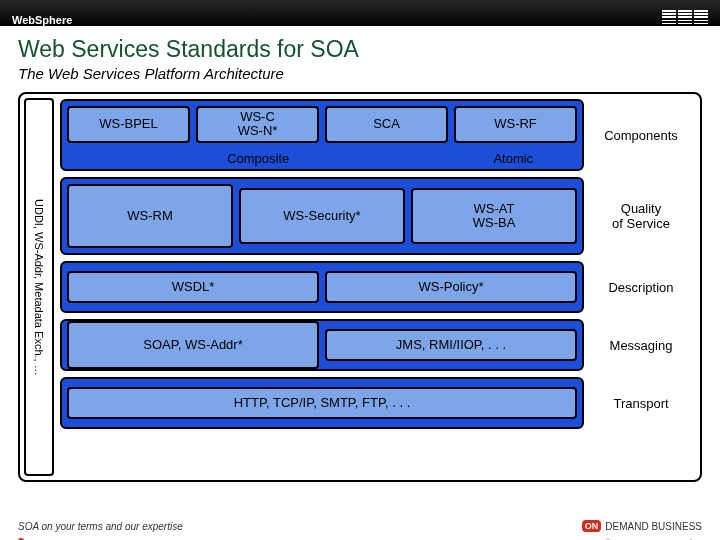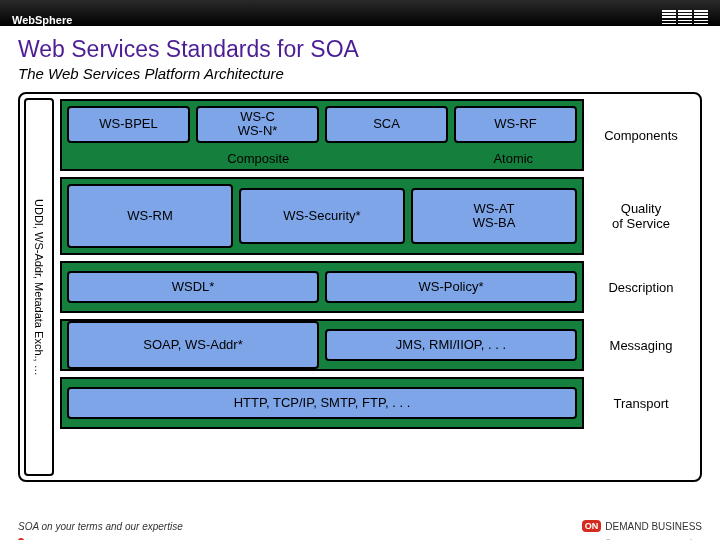--- a/index.html
+++ b/index.html
@@ -2,29 +2,29 @@
 <html><head>
 <meta charset="utf-8">
 <style>
   * { box-sizing: border-box; margin: 0; padding: 0; }
   body { font-family: Arial, Helvetica, sans-serif; width: 720px; height: 540px; background: #fff; }
   .topbar { height: 26px; background: linear-gradient(#2a2a2a,#000); display: flex; align-items: flex-end; padding: 0 12px; color: #fff; font-size: 11px; justify-content: space-between; }
   .topbar .ws { font-weight: bold; }
   .ibm-logo { display: flex; gap: 2px; }
   .ibm-logo span { display: inline-block; width: 14px; height: 16px; background: repeating-linear-gradient(#fff 0 1.6px, transparent 1.6px 3.2px); }
   .title-area { padding: 10px 18px 4px 18px; }
-  .title { font-size: 23px; font-weight: normal; color: #4c1d95; }
+  .title { font-size: 23px; font-weight: normal; color: #14532d; }
   .subtitle { font-size: 15px; font-style: italic; color: #000; margin-top: 2px; }
   .diagram { position: relative; margin: 6px 18px 0 18px; height: 390px; }
   .outer-border { position: absolute; top: 0; left: 0; right: 0; bottom: 0; border: 2px solid #000; border-radius: 8px; }
   .sidebar { position: absolute; top: 6px; left: 6px; width: 30px; height: 378px; background: #fff; border: 2px solid #000; border-radius: 4px; display: flex; align-items: center; justify-content: center; }
   .sidebar-text { writing-mode: vertical-rl; text-orientation: mixed; font-size: 11px; letter-spacing: 0; white-space: nowrap; }
   .rows { position: absolute; left: 42px; top: 4px; right: 4px; bottom: 4px; display: flex; flex-direction: column; }
   .row { display: flex; align-items: stretch; margin: 3px 0; }
-  .row-main { flex: 1; background: #15803d; border: 2px solid #000; border-radius: 0; padding: 5px; display: flex; gap: 6px; align-items: center; justify-content: space-around; }
+  .row-main { flex: 1; background: #1d4ed8; border: 2px solid #000; border-radius: 6px; padding: 5px; display: flex; gap: 6px; align-items: center; justify-content: space-around; }
   .row-label { width: 114px; display: flex; align-items: center; justify-content: center; font-size: 13px; text-align: center; padding: 0 4px; }
   .pill { background: #7da5e8; border: 2px solid #000; border-radius: 4px; display: flex; align-items: center; justify-content: center; font-size: 13px; text-align: center; padding: 2px 4px; line-height: 1.1; }
   .pill.flex { flex: 1; }
   .row1 { height: 72px; }
   .row1 .row-main { flex-direction: column; padding: 5px; }
   .row1-top { display: flex; gap: 6px; width: 100%; flex: 1; }
   .row1-top .pill { flex: 1; }
   .row1-bottom { display: flex; width: 100%; font-size: 13px; margin-top: 2px; }
   .row1-bottom span { flex: 1; text-align: center; }
   .row1-bottom .comp { flex: 3; }

